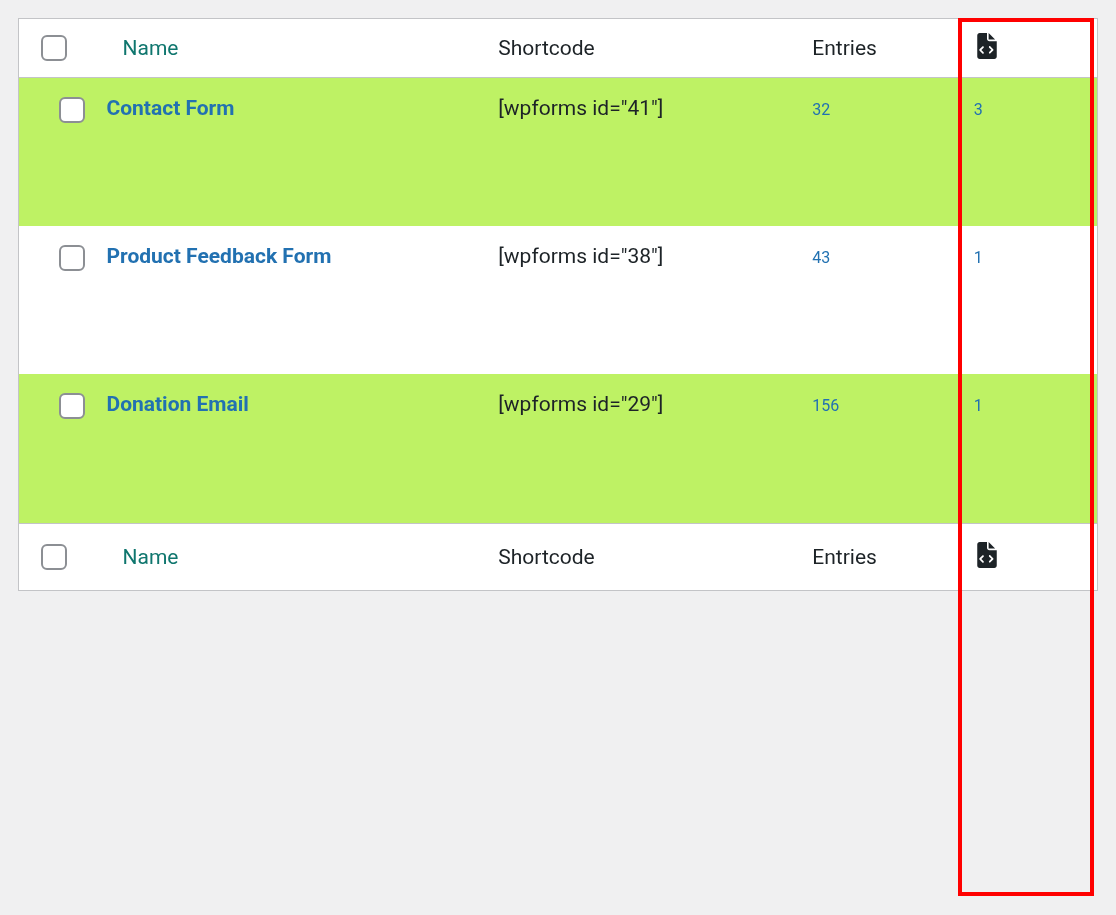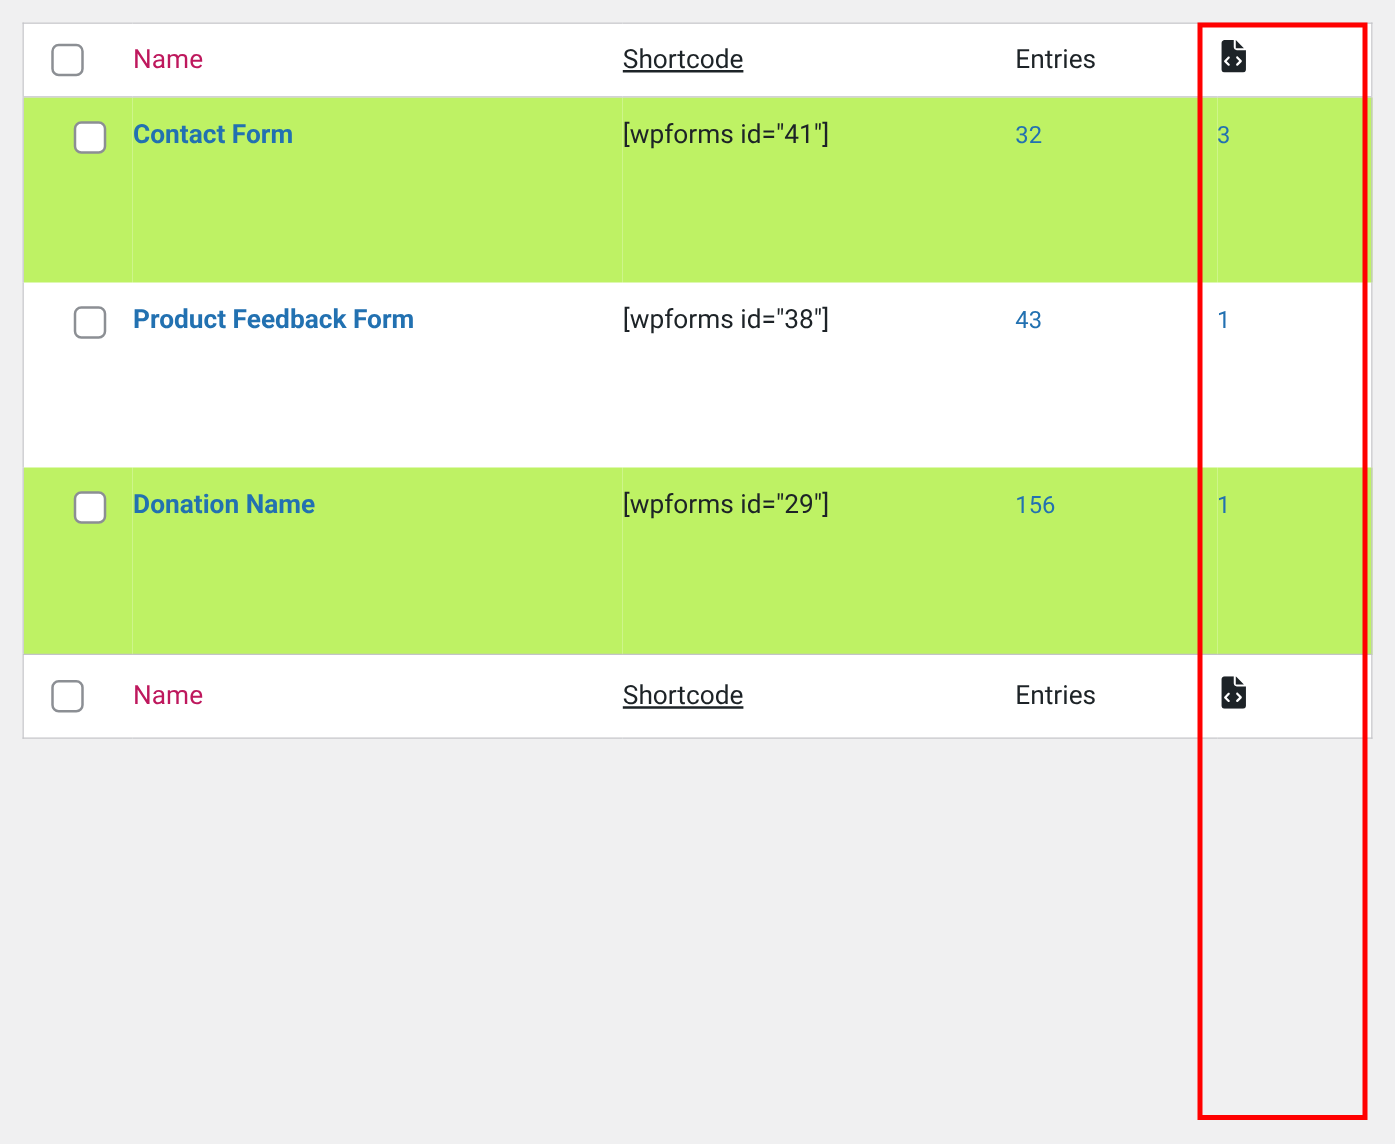--- a/index.html
+++ b/index.html
@@ -44,21 +44,21 @@
   .list-table thead tr {
     border-bottom: 1px solid #c3c4c7;
   }
 
   .list-table tfoot tr {
     border-top: 1px solid #c3c4c7;
   }
 
   .col-cb   { width: 70px;  }
   .col-name { width: 400px; }
-  .col-sc   { width: 320px; text-decoration: underline; }
+  .col-sc   { width: 320px; }
   .col-ent  { width: 164px; }
   .col-loc  { width: 126px; }
 
   .th-inner {
     height: 58px;
     display: flex;
     align-items: center;
   }
   tfoot .th-inner {
     height: 66px;
@@ -74,25 +74,26 @@
     border: 2px solid #8c8f94;
     border-radius: 6px;
     background: #fff;
     appearance: none;
     -webkit-appearance: none;
     cursor: pointer;
     display: inline-block;
   }
 
   .sort-link {
-    color: #be185d;
+    color: #0f766e;
     text-decoration: none;
     font-weight: 400;
     font-size: 21px;
     cursor: pointer;
+    margin-left: 16px;
   }
 
   .list-table tbody td {
     vertical-align: top;
     padding: 0;
     font-size: 21px;
   }
 
   .list-table tbody tr {
     height: 148px;
@@ -124,21 +125,21 @@
   }
   .shortcode {
     color: #1d2327;
     font-weight: 400;
     font-size: 21px;
   }
   .entries-link, .loc-link {
     color: #2271b1;
     text-decoration: none;
     font-weight: 400;
-    font-size: 19px;
+    font-size: 16px;
     cursor: pointer;
   }
 
   
   .loc-icon {
     width: 26px;
     height: 26px;
     fill: #1d2327;
   }
 
@@ -256,21 +257,21 @@
 
 
       <tr class="alt">
         <td class="cb-cell">
             <div class="row-inner cb">
           <input type="checkbox" class="check" style="">
         </div>
           </td>
         <td>
             <div class="row-inner">
-          <a class="form-name">Donation Name</a>
+          <a class="form-name">Donation Email</a>
         </div>
           </td>
         <td>
             <div class="row-inner">
           <span class="shortcode">[wpforms id="29"]</span>
         </div>
           </td>
         <td>
             <div class="row-inner">
           <a class="entries-link">156</a>

